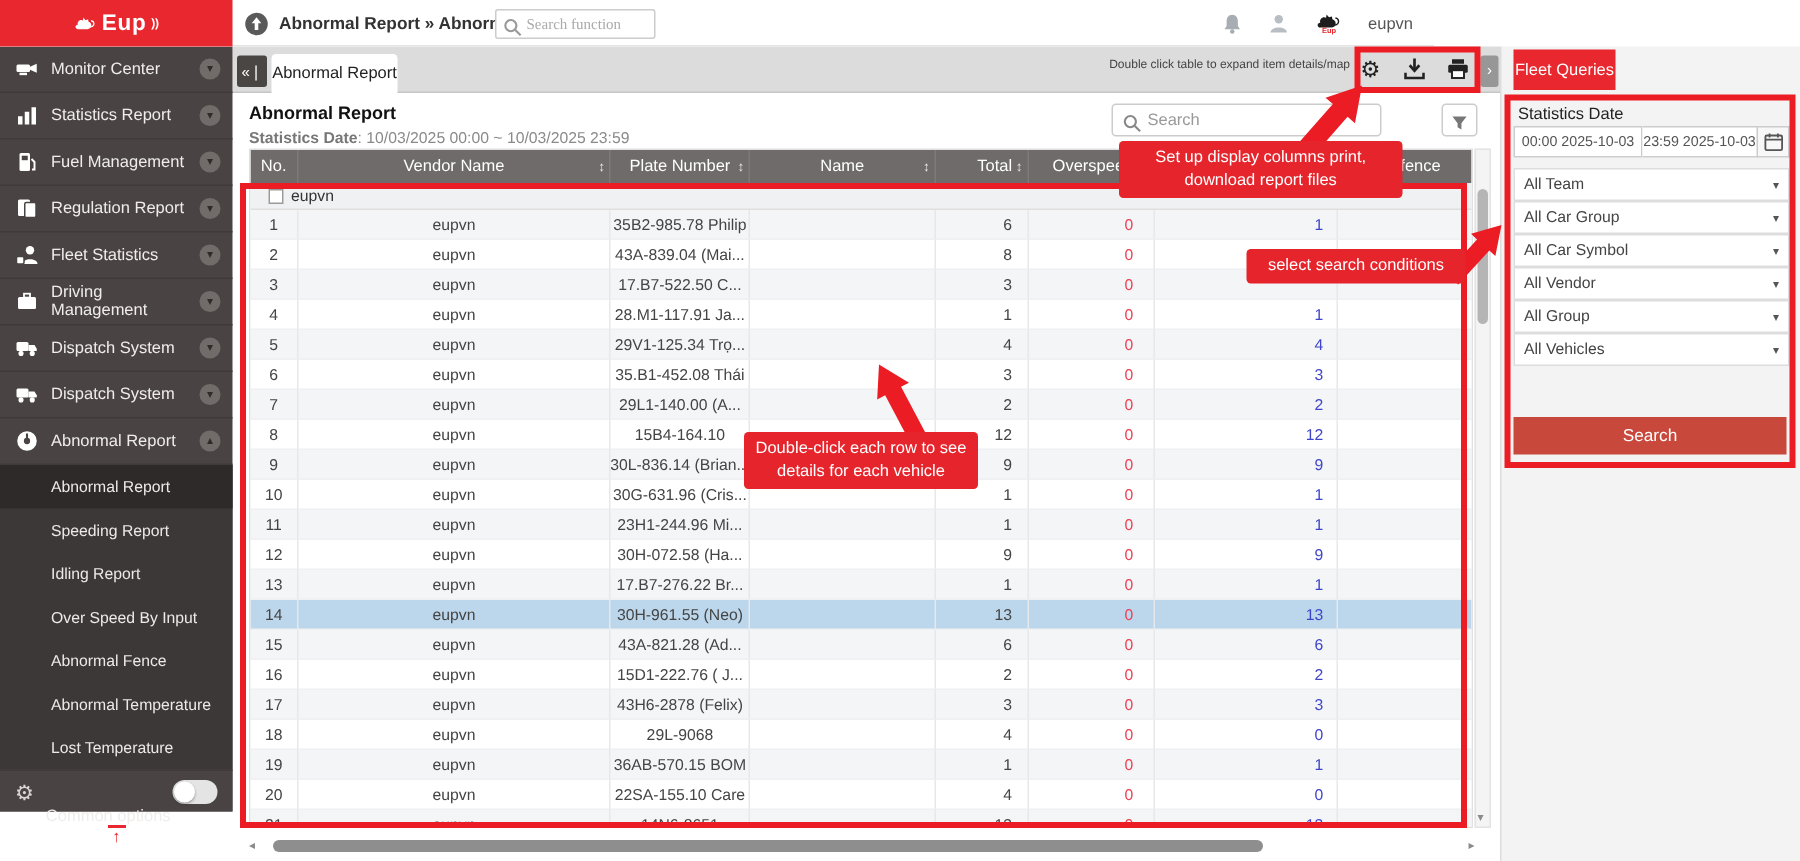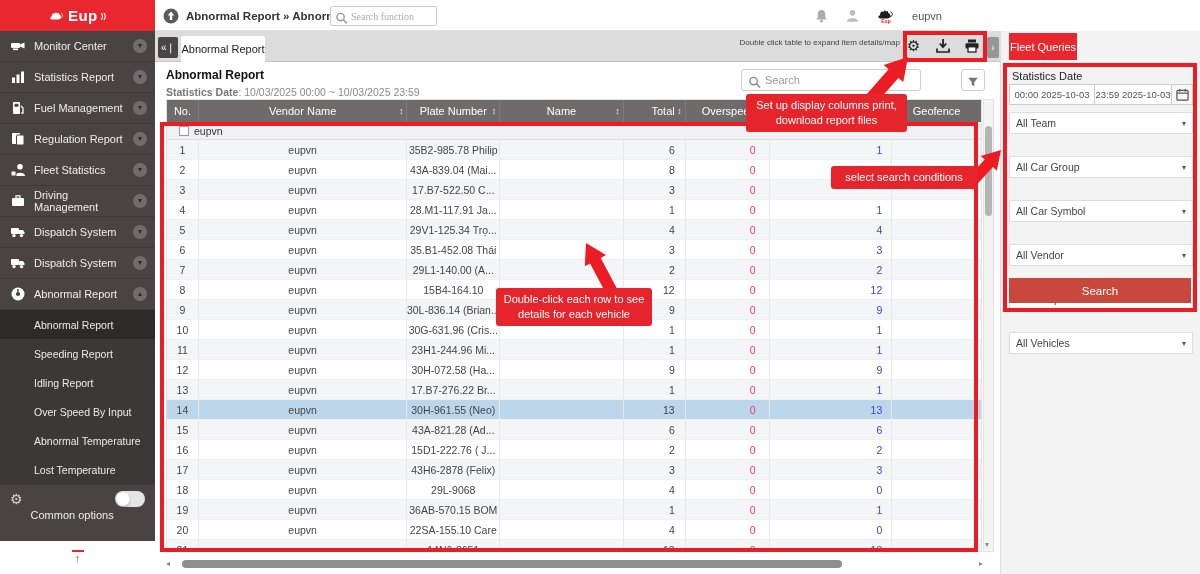--- a/index.html
+++ b/index.html
@@ -89,32 +89,32 @@
 
   
   .rightpanel{position:absolute;left:1000px;top:31px;width:200px;height:543px;background:#f3f3f3;border-left:1px solid #ddd;}
   .fleet-btn{position:absolute;left:8px;top:2px;width:68px;height:27px;background:#e8272e;color:#fff;font-size:11px;display:flex;align-items:center;justify-content:center;cursor:pointer;}
   .stats-label{position:absolute;left:11px;top:39px;font-size:11px;color:#222;}
   .date-row{position:absolute;left:8px;top:53px;display:flex;}
   .date-row input{width:86px;height:21px;border:1px solid #ccc;background:#fff;font-size:9.5px;color:#555;text-align:center;font-family:"Liberation Sans",sans-serif;outline:none;}
   .date-row input+input{width:77px;border-left:none;}
   .cal-btn{width:21px;height:21px;border:1px solid #ccc;border-left:none;background:#f7f7f7;display:flex;align-items:center;justify-content:center;cursor:pointer;}
   .filters{position:absolute;left:8px;top:81px;width:184px;}
-  .fselect{height:22px;margin-bottom:22px;background:#fff;border:1px solid #ddd;display:flex;align-items:center;justify-content:space-between;padding:0 6px;font-size:10.5px;color:#444;cursor:pointer;}
+  .fselect{height:22px;margin-bottom:0;background:#fff;border:1px solid #ddd;display:flex;align-items:center;justify-content:space-between;padding:0 6px;font-size:10.5px;color:#444;cursor:pointer;}
   .fselect .car{color:#555;font-size:8px;}
   .panel-search{position:absolute;left:8px;top:247px;width:182px;height:25px;background:#c8493c;color:#fff;font-size:11.5px;display:flex;align-items:center;justify-content:center;cursor:pointer;}
 
   
   .ann-rect{position:absolute;border:4px solid #ec1c24;z-index:55;pointer-events:none;}
   .r-toolbar{left:903px;top:31px;width:84px;height:31px;}
   .r-table{left:160px;top:122px;width:818px;height:430px;}
   .r-panel{left:1003px;top:63px;width:194px;height:249px;}
   .arrows{position:absolute;left:0;top:0;width:1200px;height:574px;z-index:60;pointer-events:none;}
   .callout{position:absolute;background:#e5242b;color:#fff;font-size:11px;line-height:1.35;text-align:center;border-radius:3px;padding:4px 6px;z-index:65;}
-  .co-toolbar{left:746px;top:94px;width:161px;}
+  .co-toolbar{left:746px;top:94px;width:189px;}
   .co-search{left:831px;top:166px;width:146px;}
   .co-row{left:496px;top:288px;width:156px;}
 </style>
 </head>
 <body>
 
 <div class="topbar">
   <div class="logo-box">
     <span class="side-icon">
       <svg viewBox="0 0 28 20" width="24" height="17">
@@ -267,20 +267,21 @@
         </span>
         <span class="lbl">Abnormal Report</span>
         <span class="chev">▴</span>
       </div>
     </div>
   <div class="submenu">
       <div class="sub-item active">Abnormal Report</div>
       <div class="sub-item">Speeding Report</div>
       <div class="sub-item">Idling Report</div>
       <div class="sub-item">Over Speed By Input</div>
+      <div class="sub-item">Abnormal Fence</div>
       <div class="sub-item">Abnormal Temperature</div>
       <div class="sub-item">Lost Temperature</div>
     </div>
   <div class="common-row">
     <span class="gear">⚙</span>
     <span class="lbl">Common options</span>
     <span class="toggle">
         <span class="knob"></span>
       </span>
   </div>

